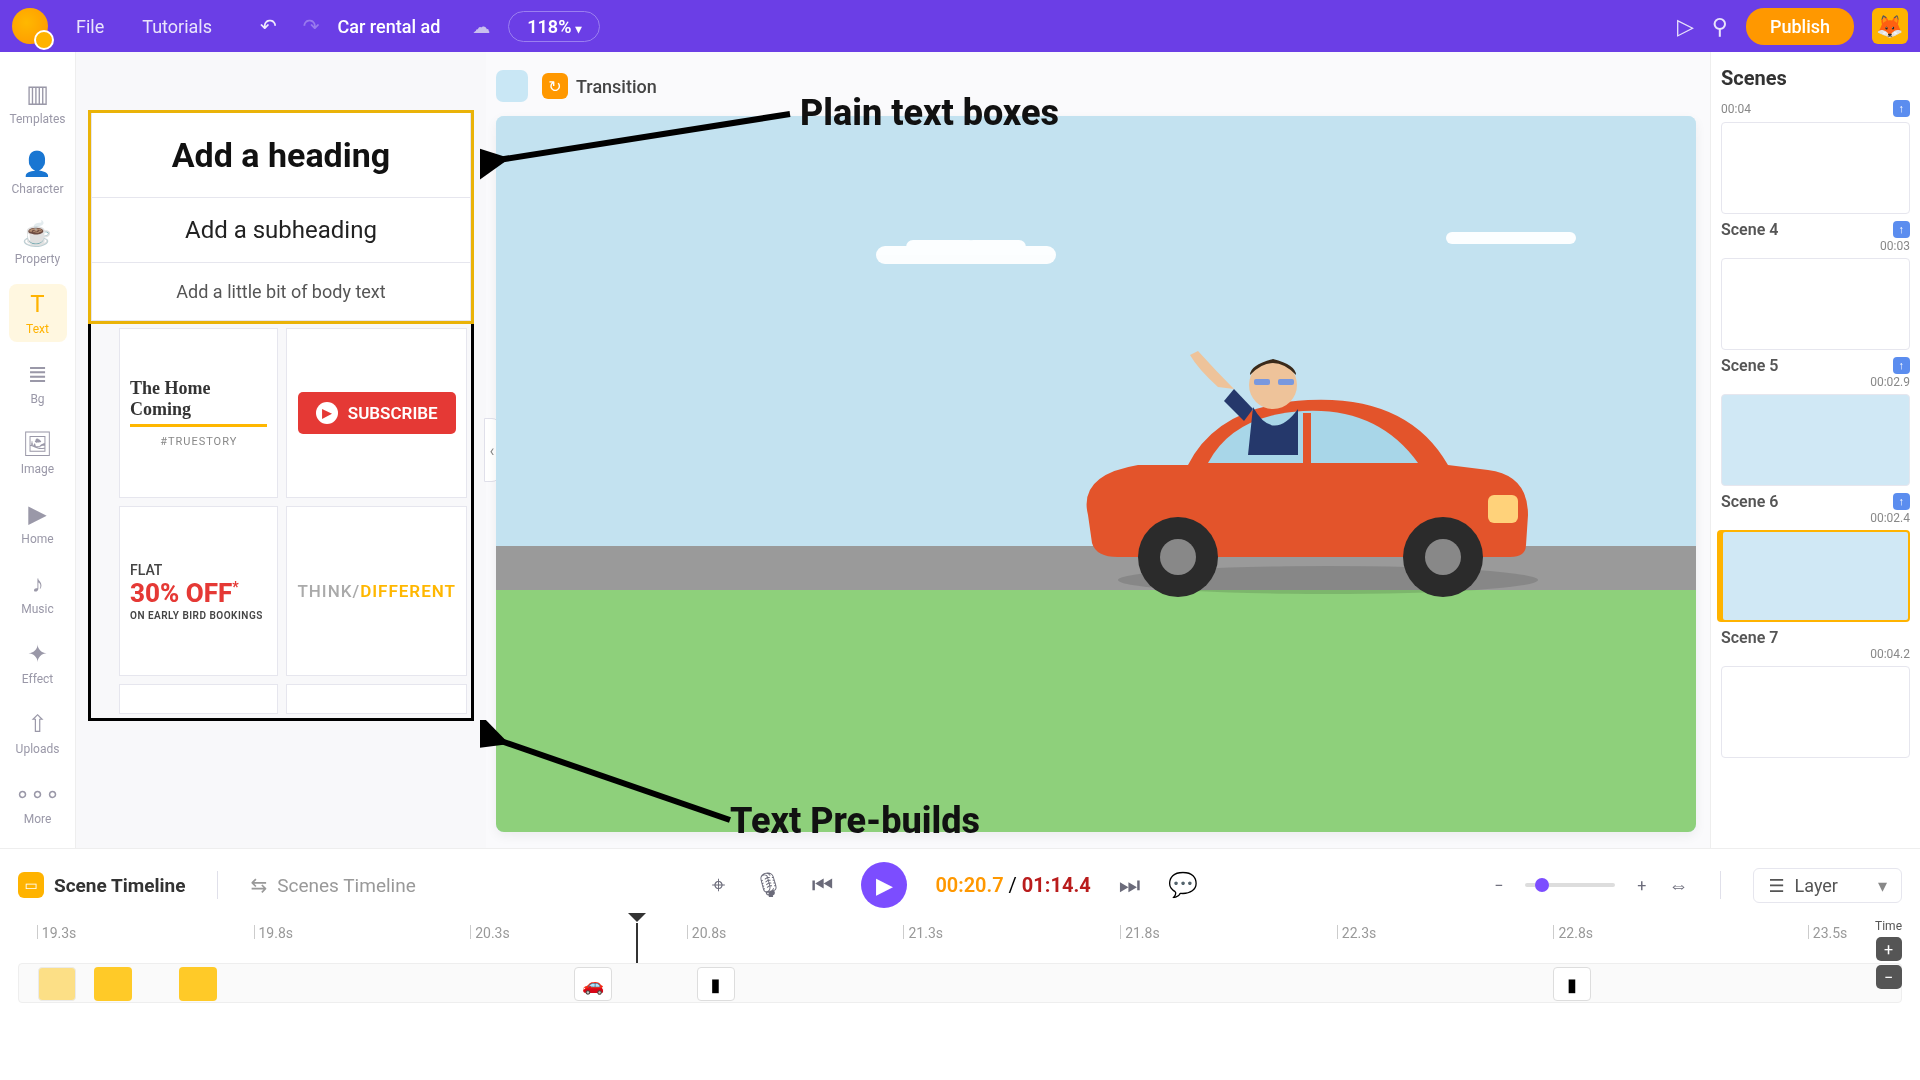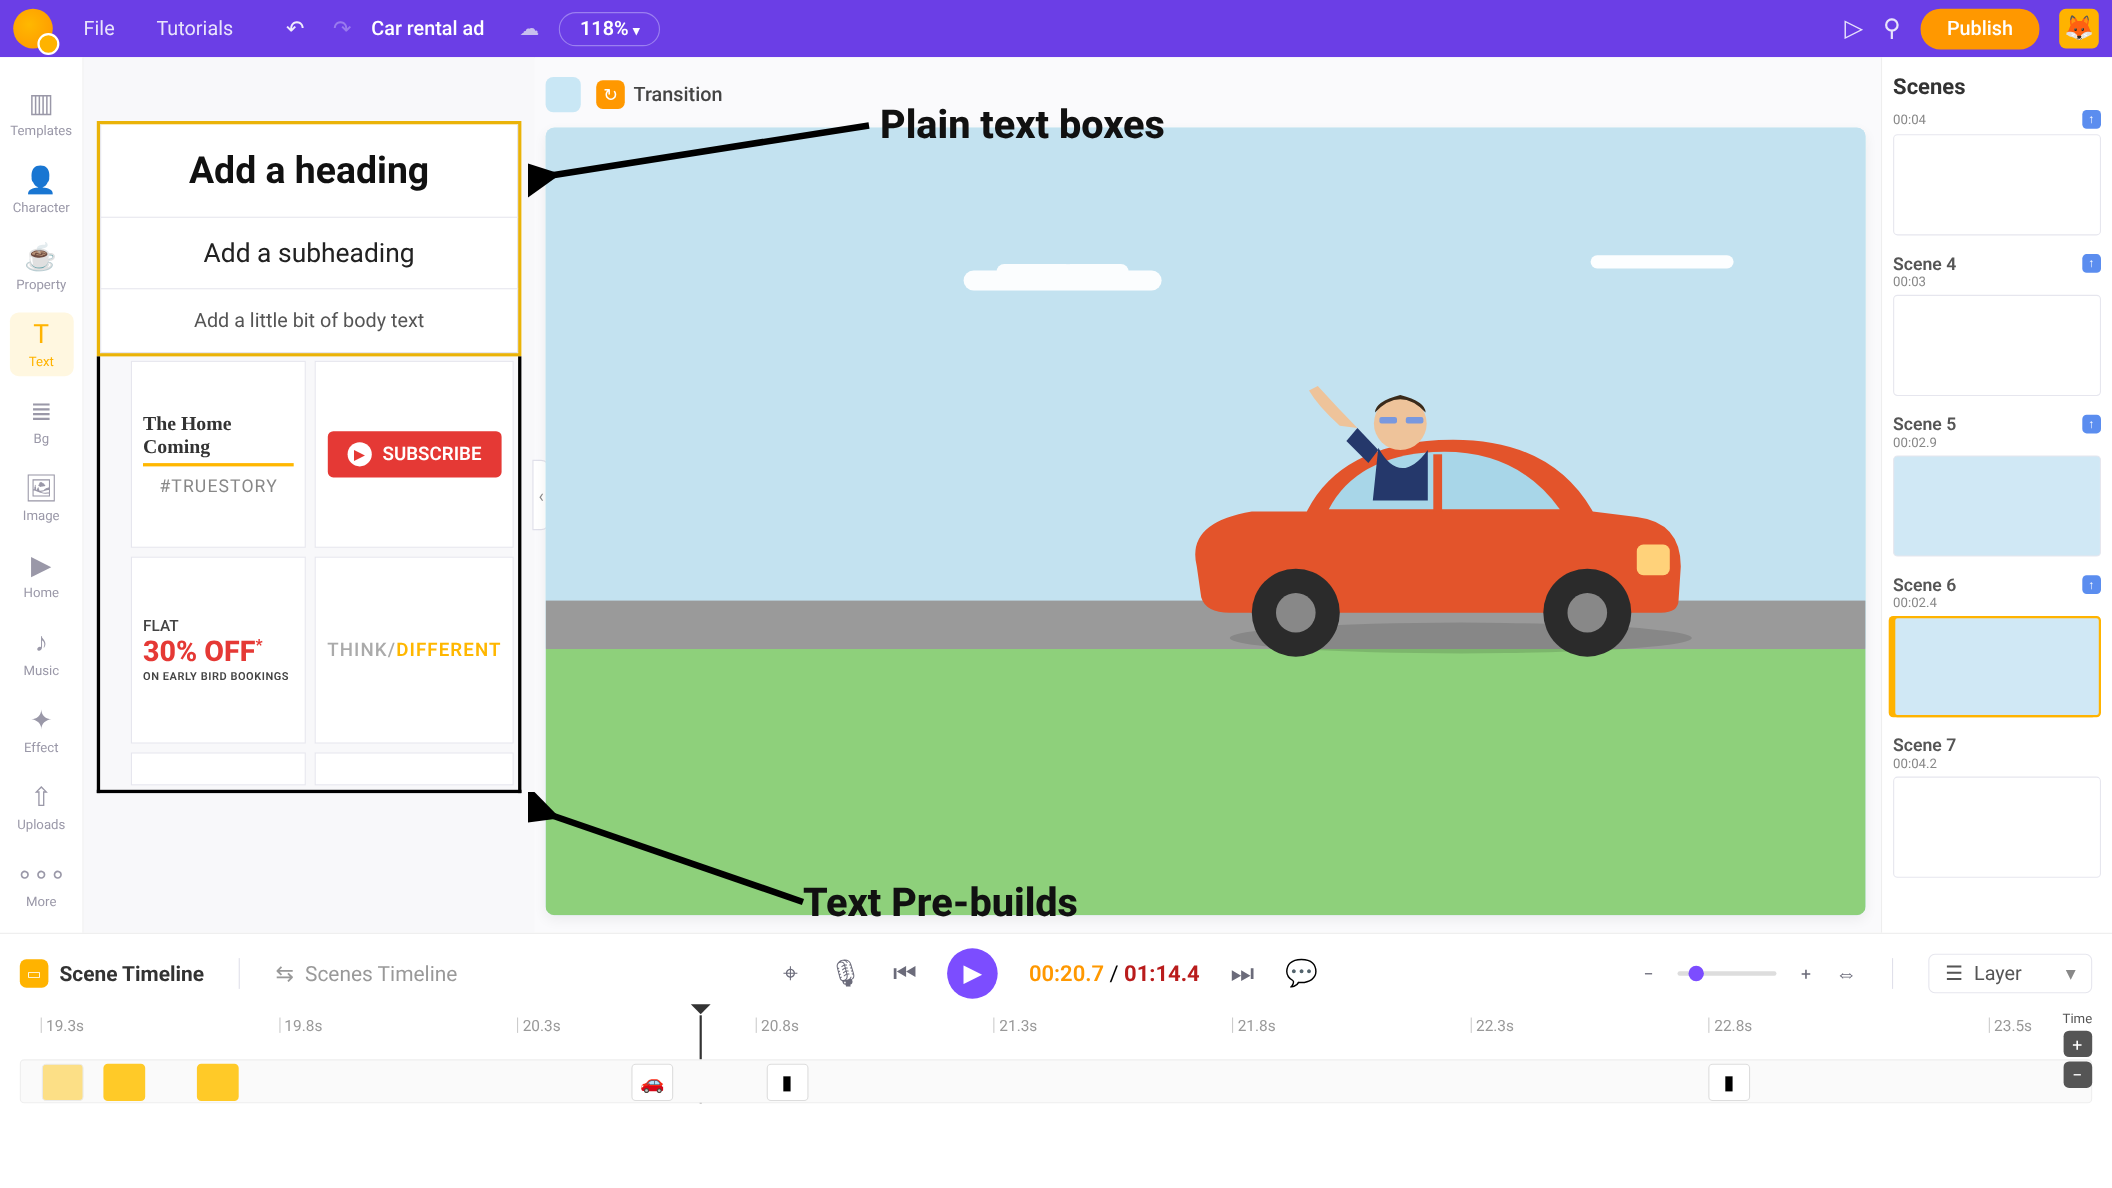--- a/index.html
+++ b/index.html
@@ -36,21 +36,21 @@
   .opt { border:1px solid #e6e6ee; border-top:none; padding:18px 10px; text-align:center; cursor:pointer; }
   .opt:first-child{border-top:none;}
   .opt-heading{font-size:34px; font-weight:700; color:#111; padding:22px 10px;}
   .opt-sub{font-size:24px; color:#222;}
   .opt-body{font-size:18px; color:#555;}
   .opt-bullet{font-size:18px; color:#222; text-align:left; padding-left:150px;}
   .prebuilds { border:3px solid #000; border-top:none; padding:4px; }
   .pb-grid { display:grid; grid-template-columns:1fr 1fr; gap:8px;padding-left:24px;}
   .pb-card{ border:1px solid #e6e6ee; background:#fff; height:170px; display:flex; align-items:center; justify-content:center; flex-direction:column; padding:10px; cursor:pointer;}
   .pb1 .t1{font-family:serif; font-weight:600; font-size:18px; color:#333; padding-bottom:4px; border-bottom:3px solid #ffb700;}
-  .pb1 .t2{margin-top:8px; font-size:16px; letter-spacing:1px; color:#888;}
+  .pb1 .t2{margin-top:8px; font-size:11px; letter-spacing:1px; color:#888;}
   .pb2 .sub-btn{background:#e53935; color:#fff; padding:10px 18px; border-radius:5px; font-weight:600; font-size:17px; display:flex; align-items:center; gap:10px;}
   .pb2 .playcirc{width:22px;height:22px;border-radius:50%;background:#fff;color:#e53935;display:flex;align-items:center;justify-content:center;font-size:12px;}
   .pb3{align-items:flex-start;}
   .pb3 .l1{font-size:14px;color:#444;font-weight:500;}
   .pb3 .l2{font-size:26px;color:#e53935;font-weight:800;}
   .pb3 .star{color:#e53935;font-size:14px;vertical-align:super;}
   .pb3 .l3{font-size:10px;color:#444;letter-spacing:0.5px;font-weight:600;margin-top:2px;}
   .pb4 .tk{font-size:17px; letter-spacing:1px; color:#aaa; font-weight:500;}
   .pb4 .tk b{color:#ffb700; font-weight:600;}
 
@@ -68,21 +68,21 @@
   .cloud.c1::before{left:30px;width:70px;} .cloud.c1::after{left:90px;width:60px;}
   .cloud.c2{top:116px;right:120px;width:130px;height:12px;}
   .road{position:absolute;left:0;right:0;top:60%;height:44px;background:#9a9a9a;}
   .grass{position:absolute;left:0;right:0;top:calc(60% + 44px);bottom:0;background:#8ed07b;}
   .car{position:absolute;left:46%;top:32%;width:500px;height:260px;}
   .collapse-handle{position:absolute;left:-2px;top:50%;transform:translateY(-50%);width:16px;height:64px;background:#fff;border:1px solid #e0e0ea;border-radius:0 8px 8px 0;display:flex;align-items:center;justify-content:center;color:#888;cursor:pointer;}
 
   
   .scenes { width:210px; background:#fff; border-left:1px solid #eee; padding:14px 10px; overflow:hidden;}
   .scenes h3{font-size:20px;color:#333;font-weight:700;margin-bottom:10px;}
-  .scene-item{margin-bottom:16px; position:relative;}
+  .scene-item{margin-bottom:6px; position:relative;text-align:right;}
   .scene-head{display:flex;justify-content:space-between;align-items:center;}
   .scene-head .sn{font-size:16px;color:#555;font-weight:600;}
   .scene-head .badge{background:#5b8def;color:#fff;font-size:11px;padding:2px 6px;border-radius:4px;}
   .scene-time{font-size:12px;color:#888;}
   .scene-thumb{margin-top:5px;height:92px;border:1px solid #e6e6ee;border-radius:4px;background:#fff;}
   .scene-thumb.blue{background:#d0e8f5;}
   .scene-item.selected .scene-thumb{border:2px solid #ffb300; box-shadow:-4px 0 0 #ffb300;}
 
   
   .bottom { height:232px; background:#fff; border-top:1px solid #eee; padding:6px 18px 0 18px;}

